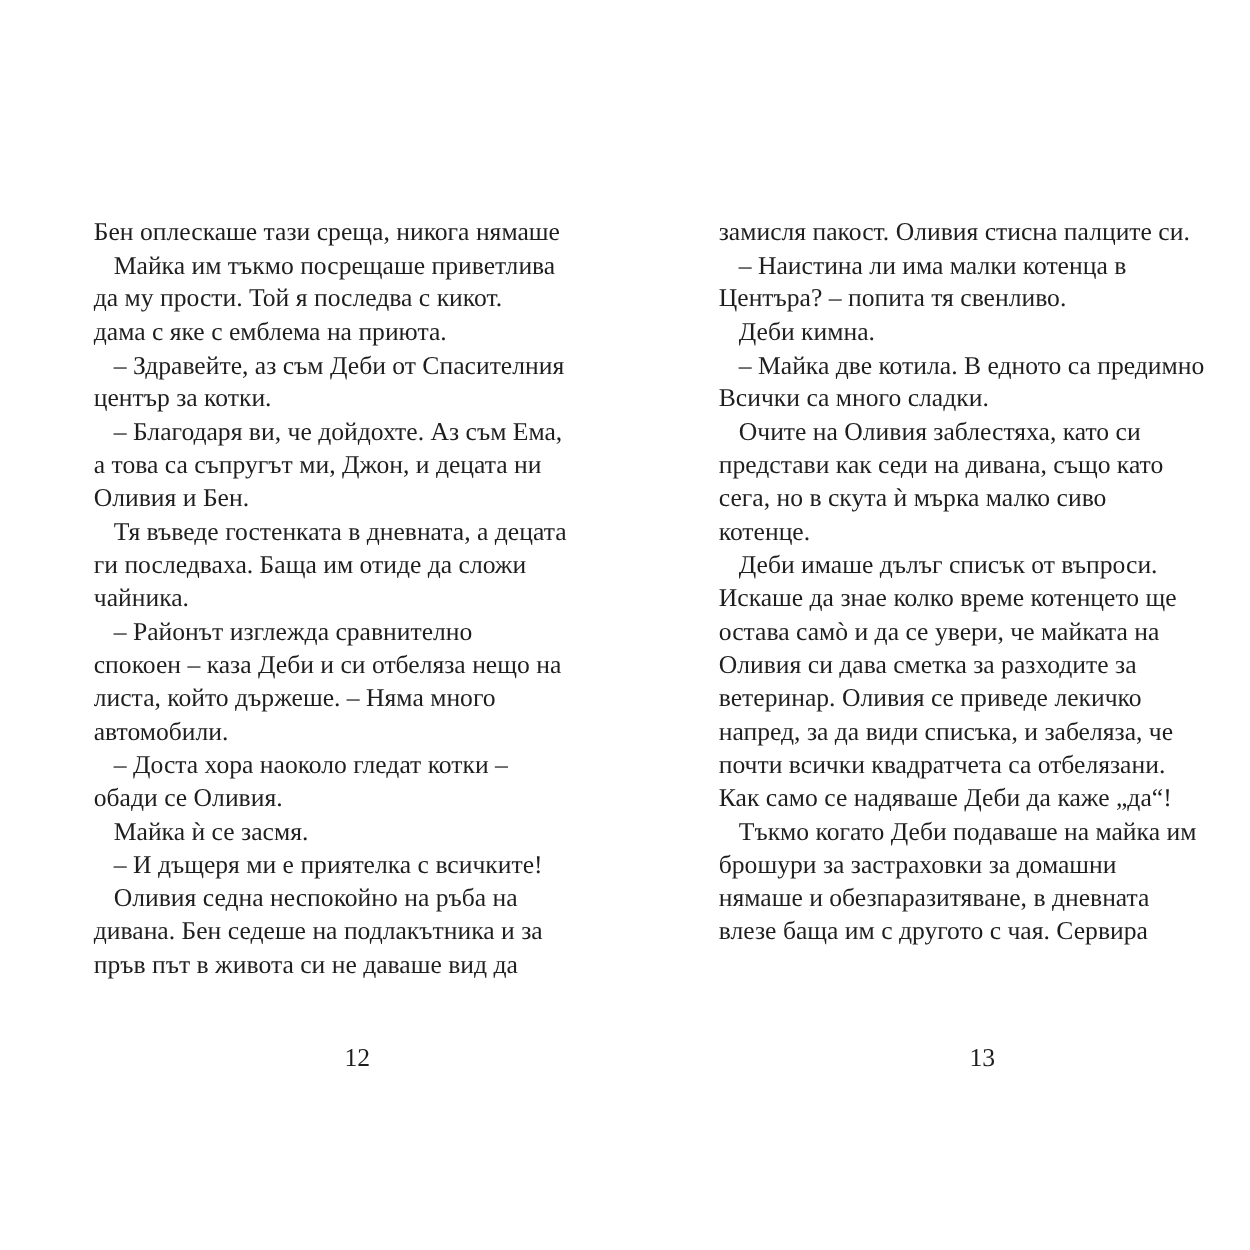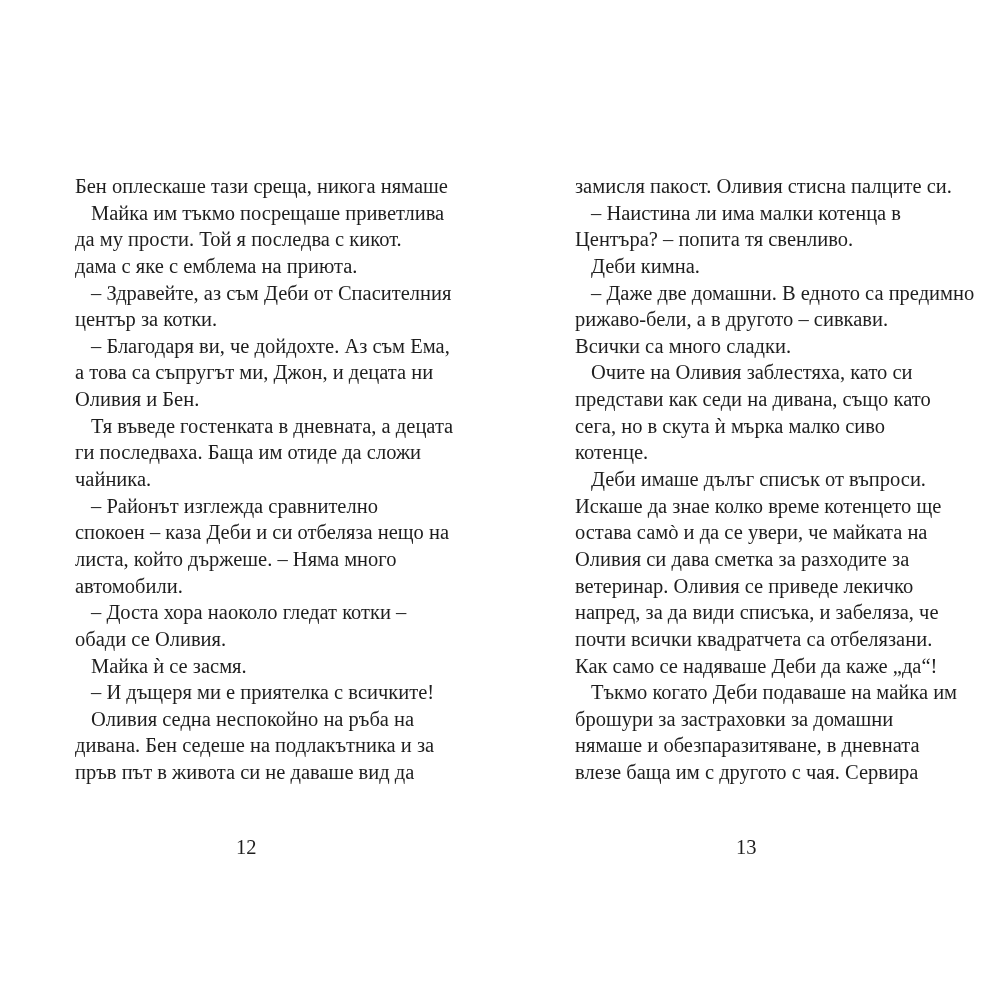--- a/index.html
+++ b/index.html
@@ -36,21 +36,21 @@
     .line.indent {
       padding-left: 16px;
       font-family: Liberation Serif, serif;
     }
     .page-number {
       position: absolute;
       top: 834px;
       font-size: 20.5px;
       line-height: 26px;
       width: 60px;
-      text-align: left;
+      text-align: right;
     }
     .pn-left { left: 236px; }
     .pn-right { left: 736px; }
   </style>
 </head>
 <body>
 
 <div class="page page-left" id="left-page">
     <div class="line">Бен оплескаше тази среща, никога нямаше</div>
     <div class="line indent">Майка им тъкмо посрещаше приветлива</div>
@@ -76,22 +76,21 @@
     <div class="line">дивана. Бен седеше на подлакътника и за</div>
     <div class="line">пръв път в живота си не даваше вид да</div>
   </div>
 <div class="page-number pn-left">12</div>
 
 <div class="page page-right" id="right-page">
     <div class="line">замисля пакост. Оливия стисна палците си.</div>
     <div class="line indent">– Наистина ли има малки котенца в</div>
     <div class="line">Центъра? – попита тя свенливо.</div>
     <div class="line indent">Деби кимна.</div>
-    <div class="line indent">– Даже две домашни. В едното са предимно</div>
-    <div class="line">рижаво-бели, а в другото – сивкави.</div>
+    <div class="line indent">– Майка две котила. В едното са предимно</div>
     <div class="line">Всички са много сладки.</div>
     <div class="line indent">Очите на Оливия заблестяха, като си</div>
     <div class="line">представи как седи на дивана, също като</div>
     <div class="line">сега, но в скута ѝ мърка малко сиво</div>
     <div class="line">котенце.</div>
     <div class="line indent">Деби имаше дълъг списък от въпроси.</div>
     <div class="line">Искаше да знае колко време котенцето ще</div>
     <div class="line">остава самò и да се увери, че майката на</div>
     <div class="line">Оливия си дава сметка за разходите за</div>
     <div class="line">ветеринар. Оливия се приведе лекичко</div>

